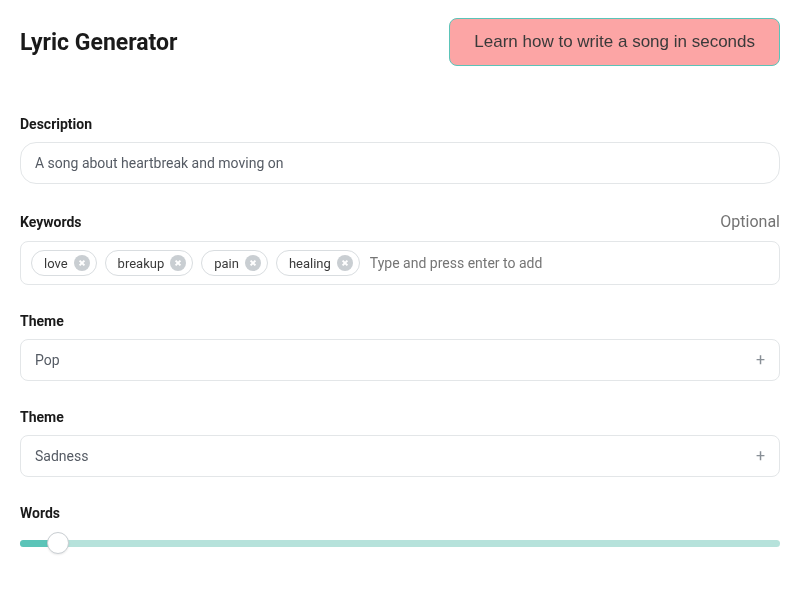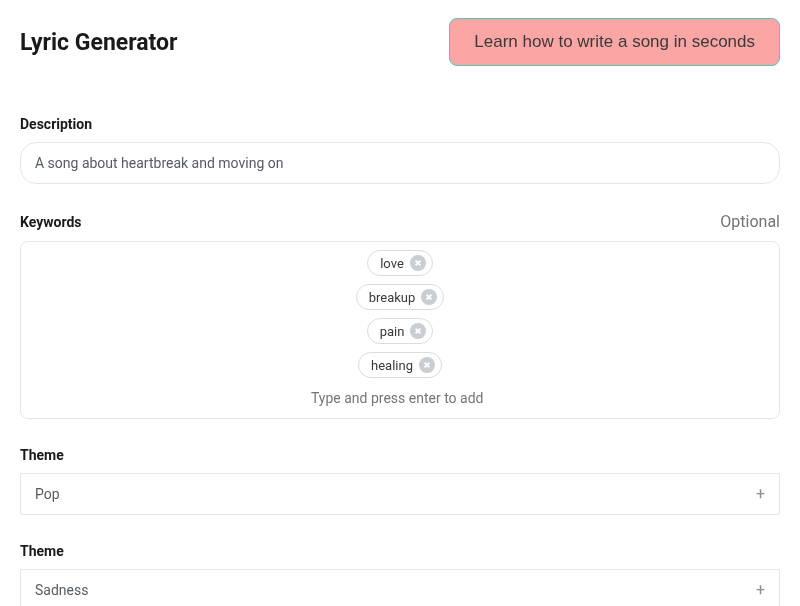--- a/index.html
+++ b/index.html
@@ -68,21 +68,20 @@
     .tag-input-container {
       width: 100%;
       border: 1px solid #e3e6e8;
       border-radius: 8px;
       padding: 8px 10px;
       display: flex;
       flex-wrap: wrap;
       align-items: center;
       gap: 8px;
       background: #fff;
-      flex-direction: column;
     }
     .tag {
       display: inline-flex;
       align-items: center;
       gap: 6px;
       border: 1px solid #d9dde0;
       border-radius: 16px;
       padding: 4px 6px 4px 12px;
       font-size: 13px;
       color: #3a3a3a;
@@ -111,21 +110,21 @@
       border: none;
       outline: none;
       flex: 1;
       min-width: 180px;
       padding: 4px 2px;
       font-family: inherit;
     }
     .select-box {
       width: 100%;
       border: 1px solid #e3e6e8;
-      border-radius: 2px;
+      border-radius: 8px;
       padding: 12px 14px;
       font-size: 14px;
       color: #555b64;
       background: #fff;
       display: flex;
       justify-content: space-between;
       align-items: center;
       cursor: pointer;
     }
     .plus-icon {

